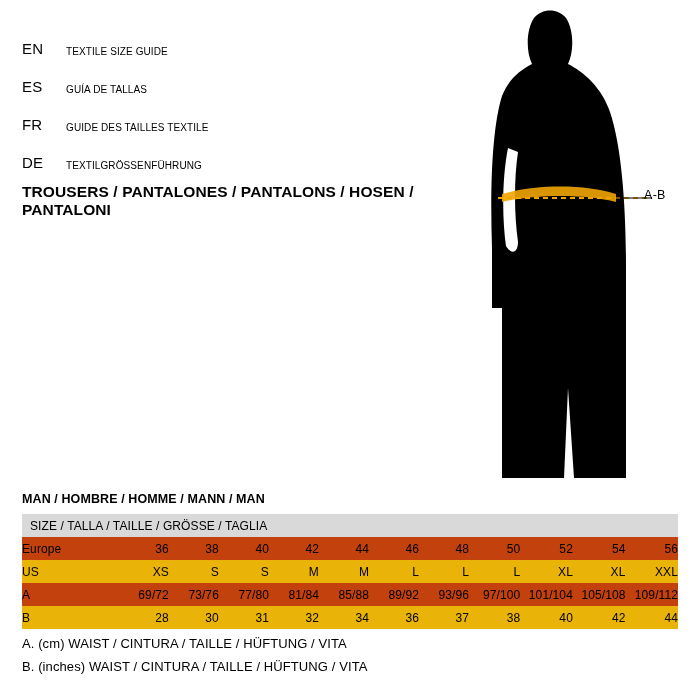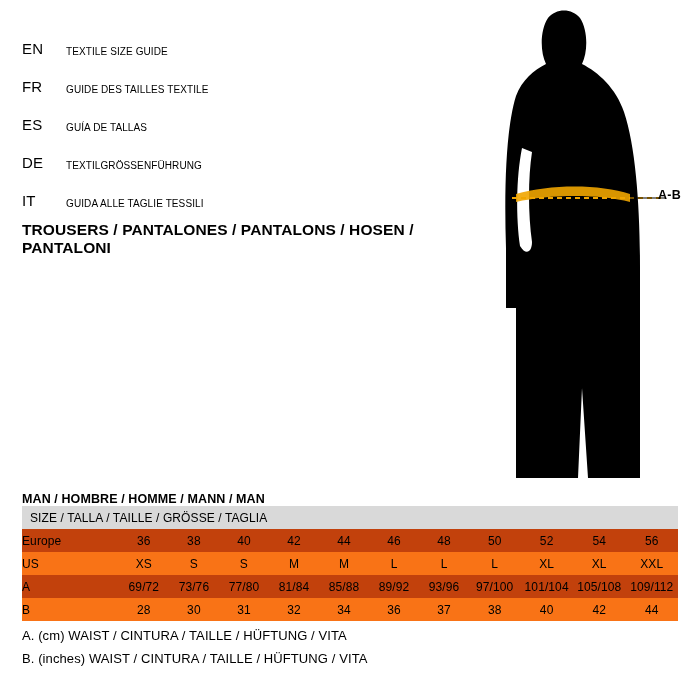--- a/index.html
+++ b/index.html
@@ -42,25 +42,24 @@
   .garment-line {
     margin-top: 12px;
     font-size: 15.5px;
     font-weight: bold;
     letter-spacing: 0.1px;
   }
 
   
   .figure-wrap {
     position: absolute;
-    left: 470px;
+    left: 456px;
     top: 8px;
     width: 220px;
     height: 470px;
-    font-weight: bold;
   }
   .figure-wrap svg {
     display: block;
   }
   .ab-label {
     position: absolute;
     left: 188px;
     top: 180px;
     font-size: 12.5px;
     letter-spacing: 0.3px;
@@ -70,20 +69,21 @@
   .table-block {
     position: absolute;
     left: 22px;
     top: 492px;
     width: 656px;
   }
   .man-line {
     font-size: 12.5px;
     font-weight: bold;
     letter-spacing: 0.1px;
+    margin-bottom: 8px;
   }
   table.size-table {
     border-collapse: collapse;
     width: 656px;
     font-size: 12px;
   }
   table.size-table td {
     padding: 3px 0 3px 0;
     height: 17px;
     vertical-align: middle;
@@ -91,67 +91,63 @@
   }
   tr.band-head td {
     background: #d9d9d9;
     font-weight: normal;
     padding-left: 8px;
   }
   tr.band-light td {
     background: #c2410c;
   }
   tr.band-dark td {
-    background: #f97316;
+    background: #eab308;
   }
   td.label-col {
     width: 110px;
     padding-left: 4px;
   }
   td.val {
     width: 54.5px;
-    text-align: center;
+    text-align: right;
     padding-left: 2px;
   }
   .footnotes {
     margin-top: 4px;
     font-size: 13px;
     line-height: 1.75;
     letter-spacing: 0.1px;
   }
 </style>
 </head>
 <body>
 
 <div class="header">
 
   <div class="lang-row">
     <div class="lang-code">EN</div>
     <div class="lang-title">TEXTILE SIZE GUIDE</div>
   </div>
 
   <div class="lang-row">
+    <div class="lang-code">ES</div>
+    <div class="lang-title">GUÍA DE TALLAS</div>
+  </div>
+
+  <div class="lang-row">
     <div class="lang-code">FR</div>
     <div class="lang-title">GUIDE DES TAILLES TEXTILE</div>
   </div>
 
   <div class="lang-row">
-    <div class="lang-code">ES</div>
-    <div class="lang-title">GUÍA DE TALLAS</div>
-  </div>
-
-  <div class="lang-row">
     <div class="lang-code">DE</div>
     <div class="lang-title">TEXTILGRÖSSENFÜHRUNG</div>
   </div>
 
-  <div class="lang-row">
-    <div class="lang-code">IT</div>
-    <div class="lang-title">GUIDA ALLE TAGLIE TESSILI</div>
-  </div>
 
   <div class="garment-line">TROUSERS / PANTALONES / PANTALONS / HOSEN / PANTALONI</div>
 </div>
 
 <div class="figure-wrap">
   <svg width="220" height="470" viewBox="0 0 220 470">
 
     <path fill="#000000" d="M78 10 C70 22 70 44 76 56 C64 62 52 72 46 88 L46 470 L108 470 L112 380 L118 470 L170 470 L170 260
                              C170 200 166 140 154 104 C146 80 128 64 112 56 C118 44 118 22 110 10 C102 0 86 0 78 10 Z"></path>
 

